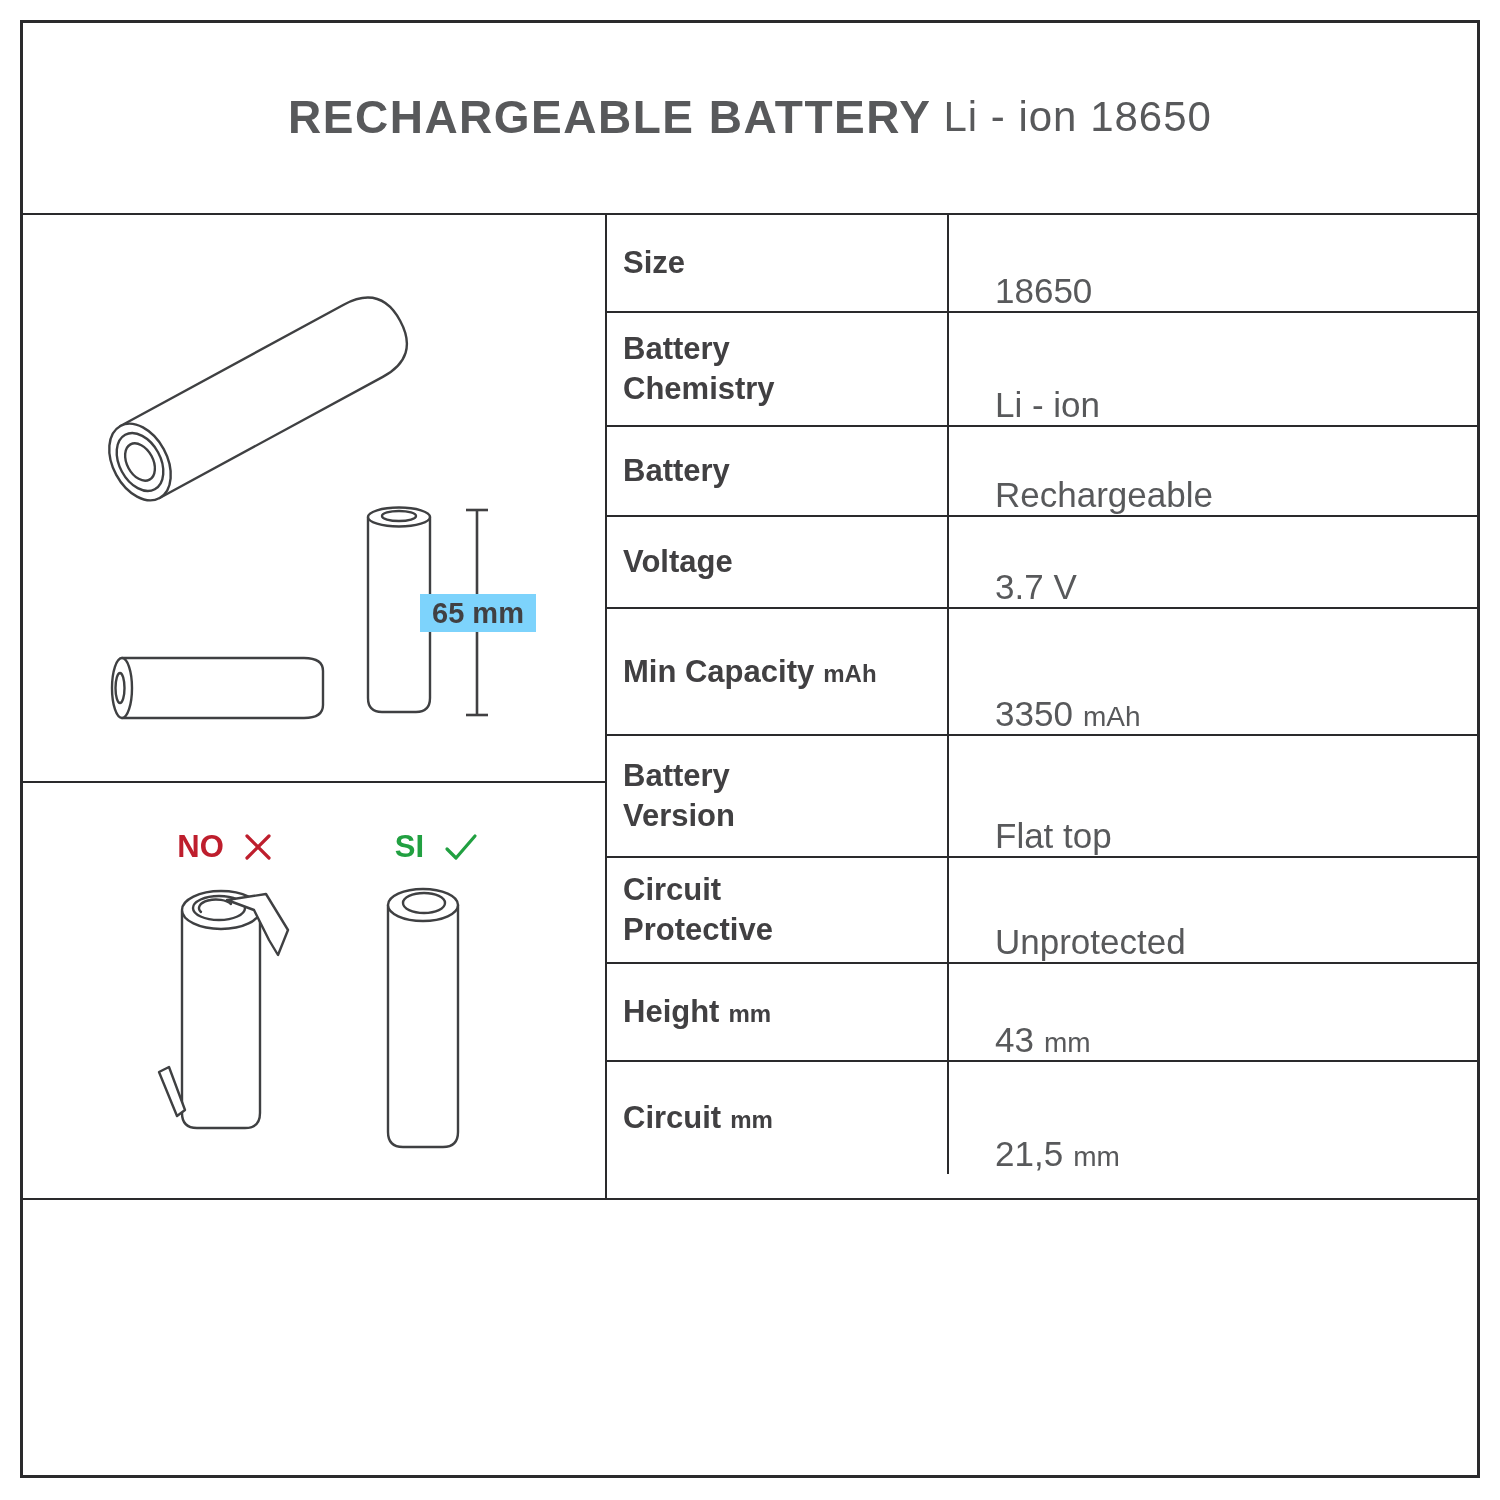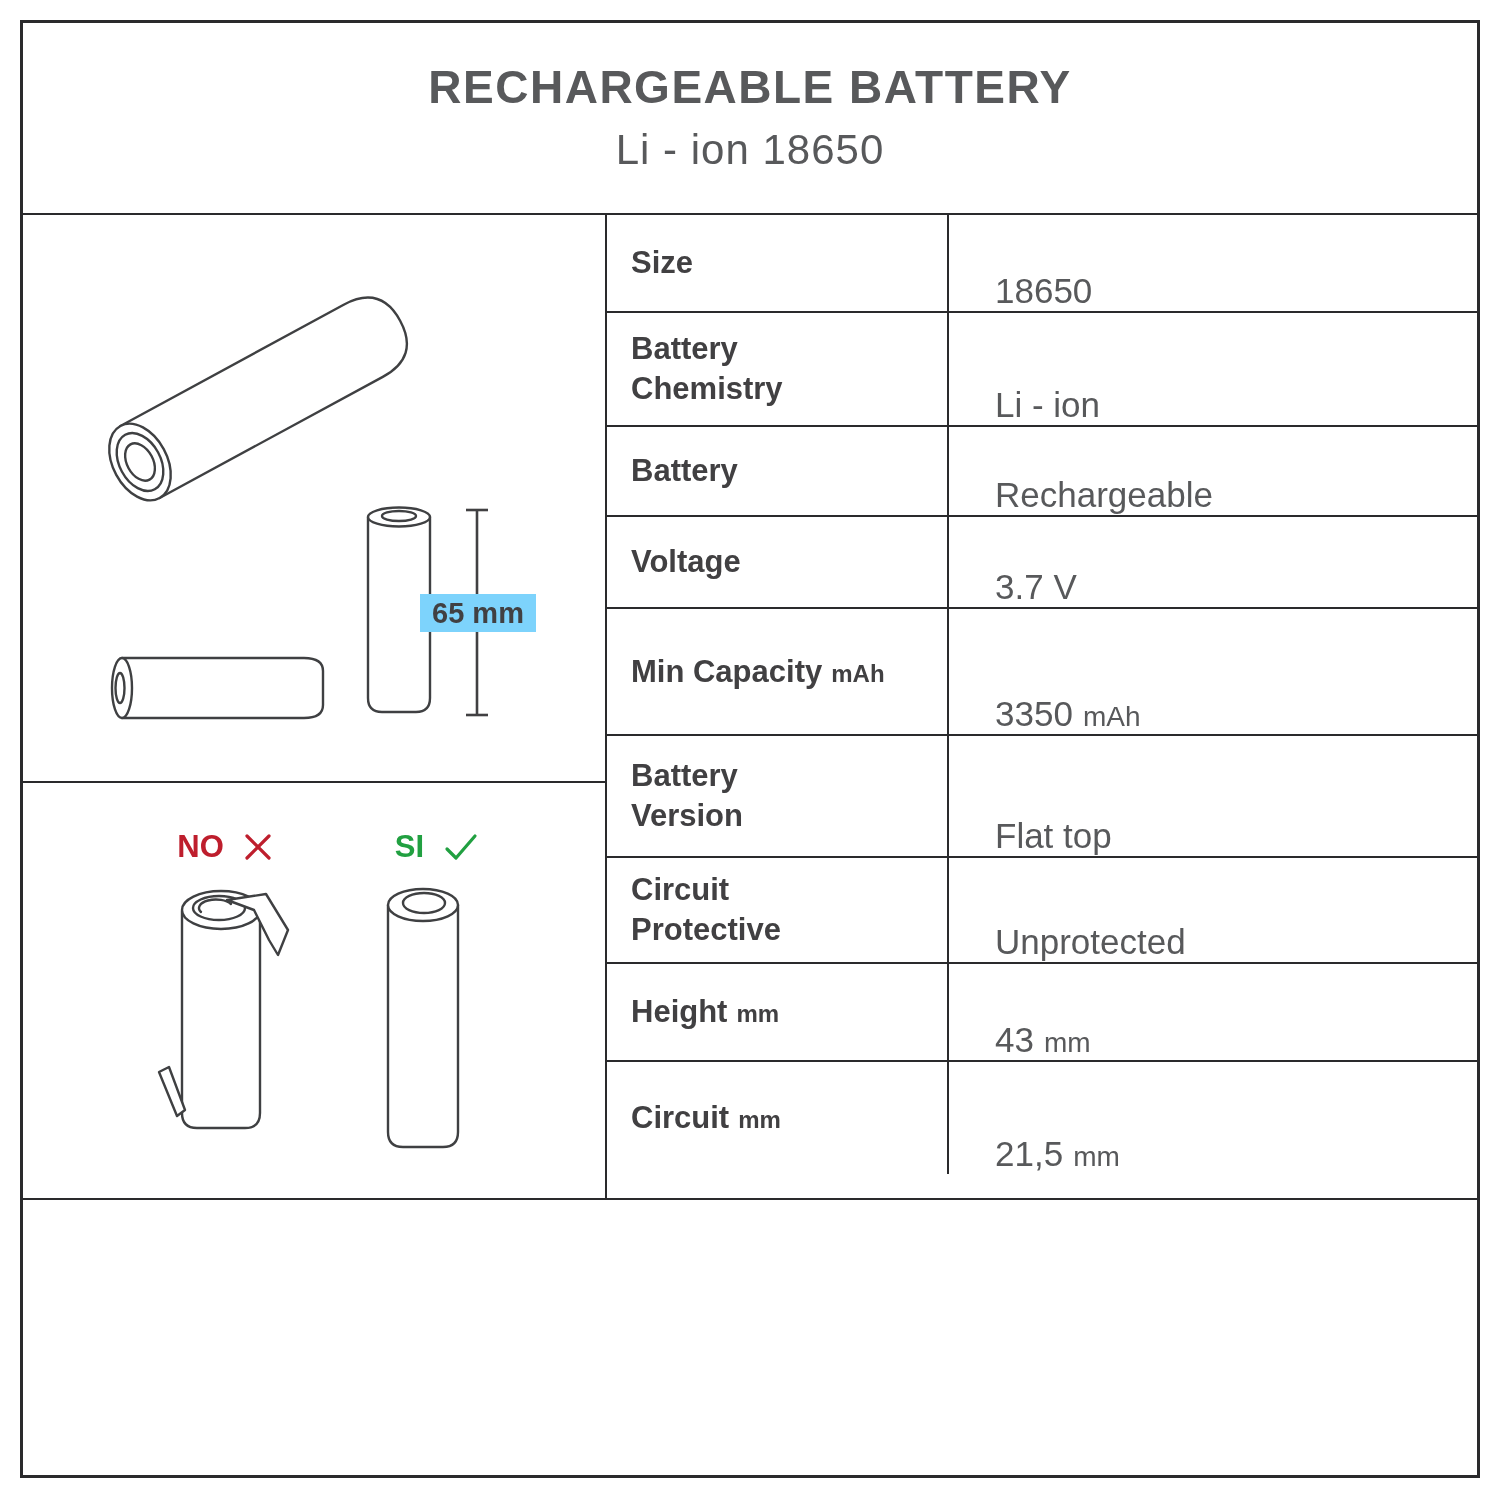--- a/index.html
+++ b/index.html
@@ -15,21 +15,21 @@
     position:relative;width:1500px;height:1500px;background:#ffffff;
     font-family:"Liberation Sans",sans-serif;overflow:hidden;
   }
   .frame{
     position:absolute;left:20px;top:20px;width:1460px;height:1458px;
     border:3px solid var(--line);box-sizing:border-box;pointer-events:none;z-index:5;
   }
   .header{
     position:absolute;left:20px;top:20px;width:1460px;height:195px;box-sizing:border-box;
     border-bottom:2px solid var(--line);
-    display:flex;flex-direction:column;justify-content:center;align-items:center;gap:12px;
+    display:flex;justify-content:center;align-items:center;gap:12px;
   }
   .title{font-size:46px;font-weight:bold;color:var(--tgray);letter-spacing:1.5px;}
   .subtitle{font-size:42px;font-weight:400;color:var(--tgray);letter-spacing:1px;}
 
   .panel-top{
     position:absolute;left:20px;top:215px;width:585px;height:568px;box-sizing:border-box;
     border-bottom:2px solid var(--line);
   }
   .panel-bottom{
     position:absolute;left:20px;top:783px;width:585px;height:415px;box-sizing:border-box;
@@ -56,21 +56,21 @@
 
   .spec-table{
     position:absolute;left:605px;top:215px;width:875px;height:983px;box-sizing:border-box;
     border-left:2px solid var(--line);
     display:flex;flex-direction:column;z-index:1;
   }
   .spec-row{display:flex;box-sizing:border-box;flex:none;}
   .spec-row + .spec-row{border-top:2px solid var(--line);}
   .spec-cell-label{
     width:342px;box-sizing:border-box;border-right:2px solid var(--line);
-    display:flex;align-items:center;padding-left:24px;
+    display:flex;align-items:center;padding-left:16px;
   }
   .spec-cell-value{
     flex:1;display:flex;align-items:flex-end;padding-left:46px;box-sizing:border-box;
   }
   .wrap{display:flex;align-items:baseline;}
   .lbl-line{
     font-size:31px;font-weight:bold;color:var(--tdark);
     line-height:40px;white-space:pre-line;
   }
   .lbl-unit{font-size:24px;font-weight:bold;color:var(--tdark);margin-left:9px;}

